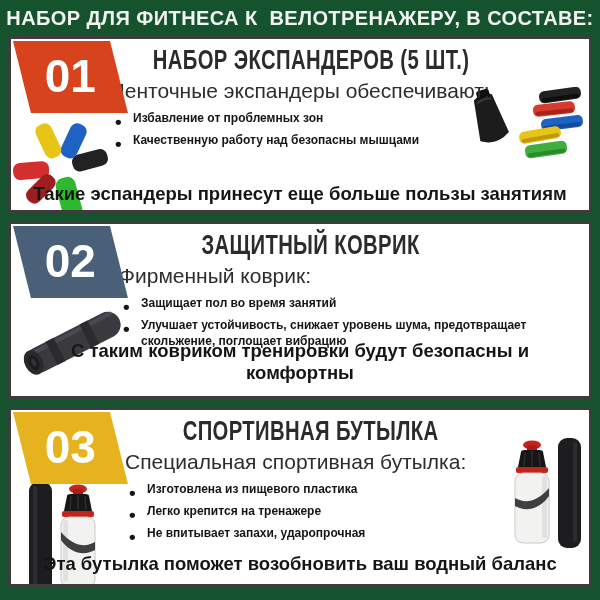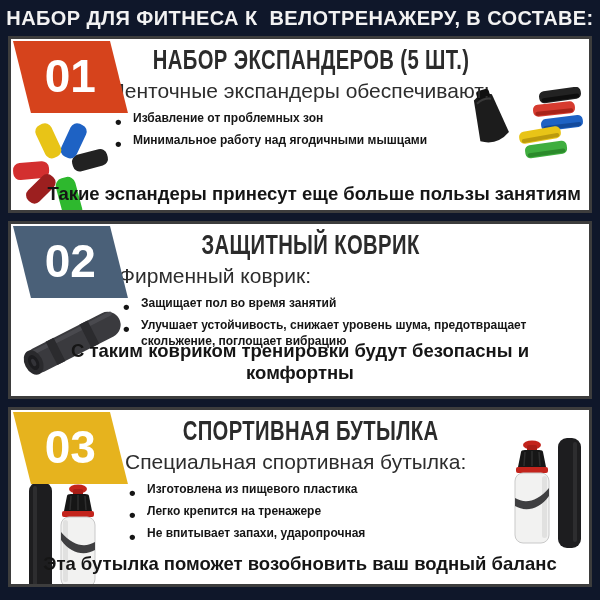--- a/index.html
+++ b/index.html
@@ -1,18 +1,18 @@
 <!DOCTYPE html>
 <html><head>
 <meta charset="utf-8">
 <style>
   html,body{margin:0;padding:0;}
   body{width:600px;height:600px;overflow:hidden;background:#59595b;
        font-family:"Liberation Sans",sans-serif;}
-  .canvas{position:relative;width:600px;height:600px;background:#0f172a;}
+  .canvas{position:relative;width:600px;height:600px;background:#14532d;}
 
   .header{position:absolute;top:0;left:0;width:600px;height:36px;
           display:flex;align-items:center;justify-content:center;}
   .header-title{color:#f2f2f2;font-size:20px;font-weight:700;
                 letter-spacing:.4px;white-space:pre;}
 
   .card{position:absolute;left:8px;width:584px;box-sizing:border-box;
         background:#ffffff;border:3px solid #3d3d3d;overflow:hidden;}
   #card1{top:36px;height:177px;}
   #card2{top:221px;height:178px;}
@@ -40,21 +40,21 @@
   .subtitle{margin-top:3px;font-size:21px;color:#2d2d2d;}
 
   .bullets{list-style:none;margin:8px 0 0 0;padding:0;}
   .bullets li{position:relative;padding-left:22px;margin-bottom:6px;
               font-size:12px;font-weight:700;color:#151515;line-height:1.32;}
   .bullets li::before{content:"\2022";position:absolute;left:4px;top:-2px;
                       font-size:19px;color:#151515;}
 
   .card-footer{position:absolute;left:8px;right:8px;text-align:center;
                font-size:18.5px;font-weight:700;color:#151515;z-index:2;}
-  .c1 .card-footer{bottom:5px;text-align:right;}
+  .c1 .card-footer{bottom:5px;}
   .c2 .card-footer{bottom:12px;}
   .c3 .card-footer{bottom:9px;}
 
   .deco{position:absolute;z-index:1;}
   #fan-img{left:-4px;bottom:-2px;}
   #bands-img{right:2px;top:48px;}
   #mat-img{left:4px;top:74px;}
   #bottle-left-img{left:14px;top:72px;}
   #bottle-right-img{right:4px;top:28px;transform:scaleX(-1);}
 </style>
@@ -71,21 +71,21 @@
     <div class="badge b1">
       <span class="badge-num">01</span>
     </div>
     <div class="card-title">
       <span class="card-title-text">НАБОР ЭКСПАНДЕРОВ (5 ШТ.)</span>
     </div>
     <div class="card-text">
       <div class="subtitle">Ленточные экспандеры обеспечивают:</div>
       <ul class="bullets">
         <li>Избавление от проблемных зон</li>
-        <li>Минимальное работу над ягодичными мышцами</li>
+        <li>Качественную работу над безопасны мышцами</li>
       </ul>
     </div>
     <div class="card-footer">Такие эспандеры принесут еще больше пользы занятиям</div>
 
     <svg class="deco" id="fan-img" width="112" height="94" viewBox="0 0 112 94">
       <g transform="translate(54,50)">
         <rect x="12" y="-8.5" width="36" height="17" rx="7" fill="#222222" transform="rotate(-15)"></rect>
         <rect x="12" y="-8.5" width="36" height="17" rx="7" fill="#1e62c4" transform="rotate(-65)"></rect>
         <rect x="12" y="-8.5" width="36" height="17" rx="7" fill="#e8c417" transform="rotate(-115)"></rect>
         <rect x="12" y="-8.5" width="36" height="17" rx="7" fill="#d32f2f" transform="rotate(175)"></rect>

